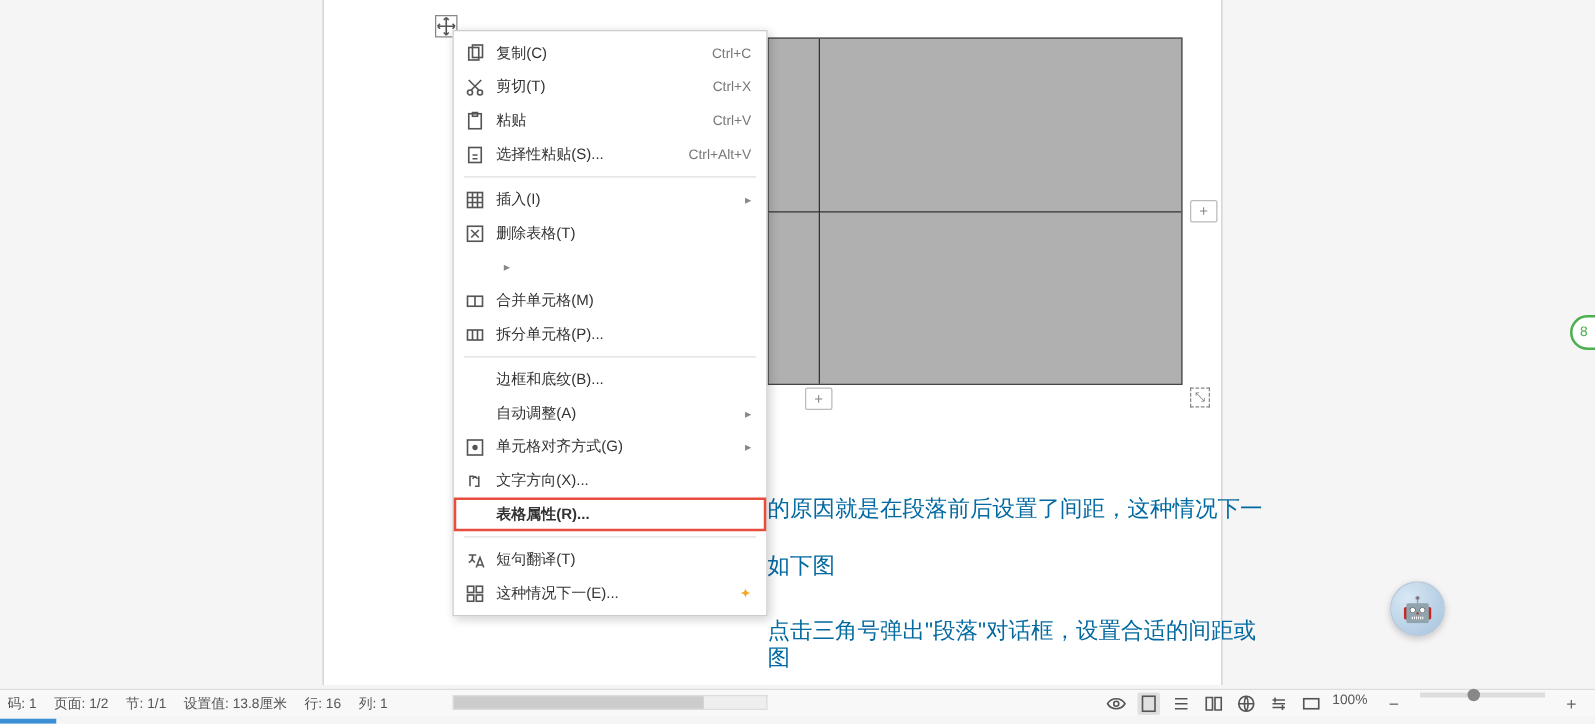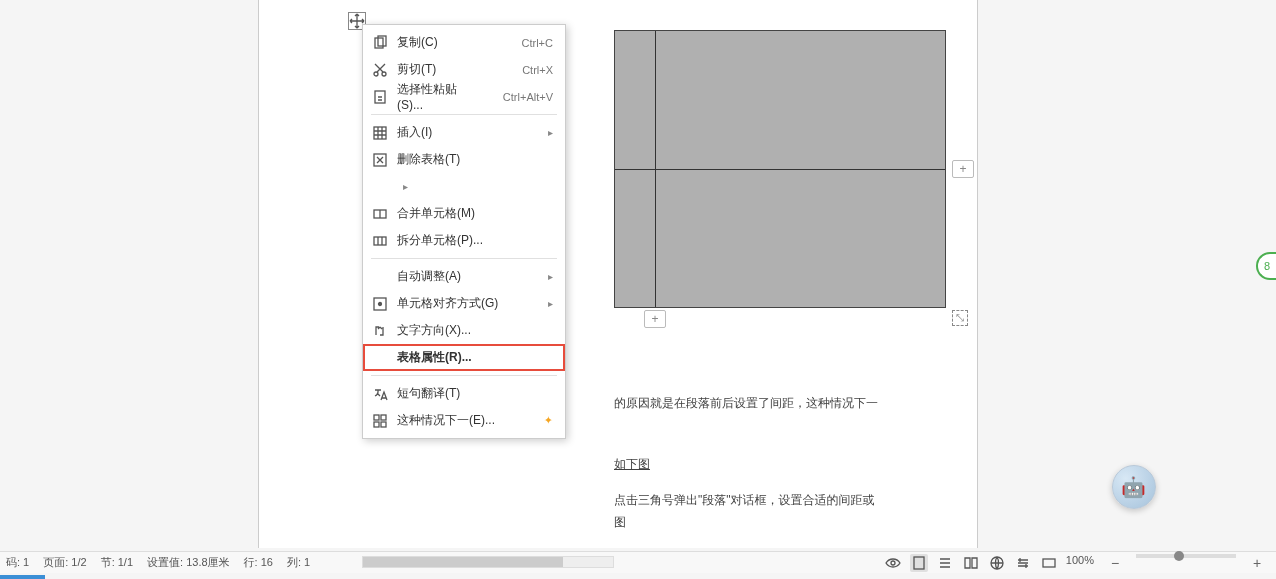--- a/index.html
+++ b/index.html
@@ -86,35 +86,35 @@
       border: 1px dashed #888;
       font-size: 10px;
       display: flex;
       align-items: center;
       justify-content: center;
       color: #777;
     }
     .doc-text {
       position: absolute;
       left: 614px;
-      font-size: 12px;
-      color: #404040;
+      font-size: 18px;
+      color: #0369a1;
       white-space: nowrap;
     }
     .t1 { top: 395px; }
-    .t2 { top: 456px; text-decoration: underline; }
+    .t2 { top: 440px; }
     .t3 { top: 492px; }
     .t4 { top: 514px; }
 
     
     .context-menu {
       position: absolute;
       left: 362px;
       top: 24px;
-      width: 204px;
+      width: 252px;
       background: #fff;
       border: 1px solid #ccc;
       box-shadow: 2px 2px 8px rgba(0,0,0,0.2);
       padding: 4px 0;
       z-index: 10;
     }
     .menu-item {
       display: flex;
       align-items: center;
       height: 27px;
@@ -285,20 +285,30 @@
           <path d="M5 10L13 2M11 10L3 2"></path>
         </svg>
       </span>
     <span class="menu-label">剪切(T)</span>
     <span class="menu-shortcut">Ctrl+X</span>
   </div>
   <div class="menu-item">
     <span class="menu-icon">
         <svg viewBox="0 0 16 16">
           <rect x="3" y="2" width="10" height="12"></rect>
+          <rect x="6" y="1" width="4" height="3"></rect>
+        </svg>
+      </span>
+    <span class="menu-label">粘贴</span>
+    <span class="menu-shortcut">Ctrl+V</span>
+  </div>
+  <div class="menu-item">
+    <span class="menu-icon">
+        <svg viewBox="0 0 16 16">
+          <rect x="3" y="2" width="10" height="12"></rect>
           <path d="M6 8h4M6 11h4"></path>
         </svg>
       </span>
     <span class="menu-label">选择性粘贴(S)...</span>
     <span class="menu-shortcut">Ctrl+Alt+V</span>
   </div>
   <div class="menu-sep"></div>
   <div class="menu-item">
     <span class="menu-icon">
         <svg viewBox="0 0 16 16">
@@ -334,20 +344,24 @@
   <div class="menu-item">
     <span class="menu-icon">
         <svg viewBox="0 0 16 16">
           <rect x="2" y="4" width="12" height="8"></rect>
           <path d="M6 4v8M10 4v8"></path>
         </svg>
       </span>
     <span class="menu-label">拆分单元格(P)...</span>
   </div>
   <div class="menu-sep"></div>
+  <div class="menu-item">
+    <span class="menu-icon blank"></span>
+    <span class="menu-label">边框和底纹(B)...</span>
+  </div>
   <div class="menu-item">
     <span class="menu-icon blank"></span>
     <span class="menu-label">自动调整(A)</span>
     <span class="menu-arrow">▸</span>
   </div>
   <div class="menu-item">
     <span class="menu-icon">
         <svg viewBox="0 0 16 16">
           <rect x="2" y="2" width="12" height="12"></rect>
           <circle cx="8" cy="8" r="1.5" fill="#555"></circle>

